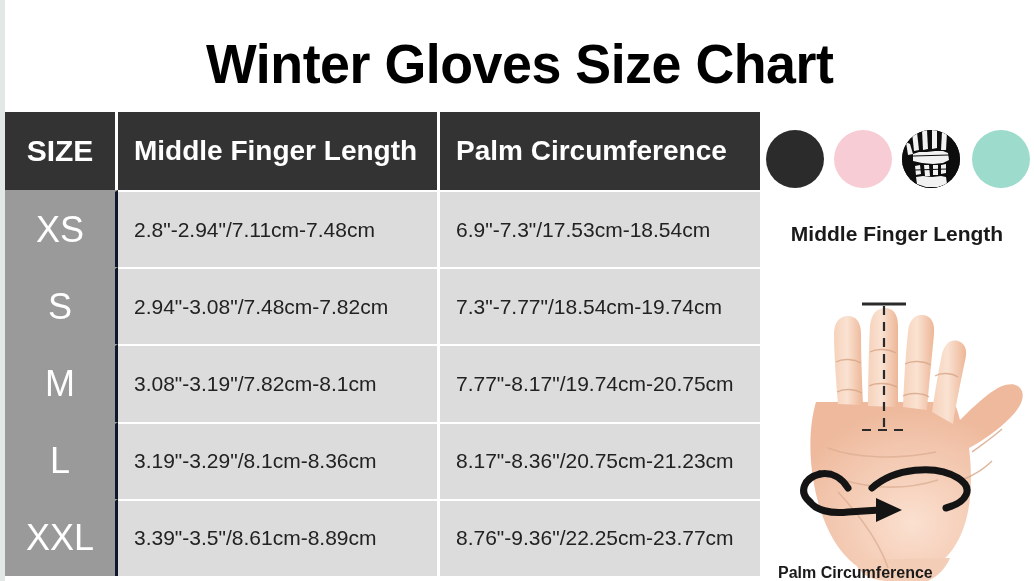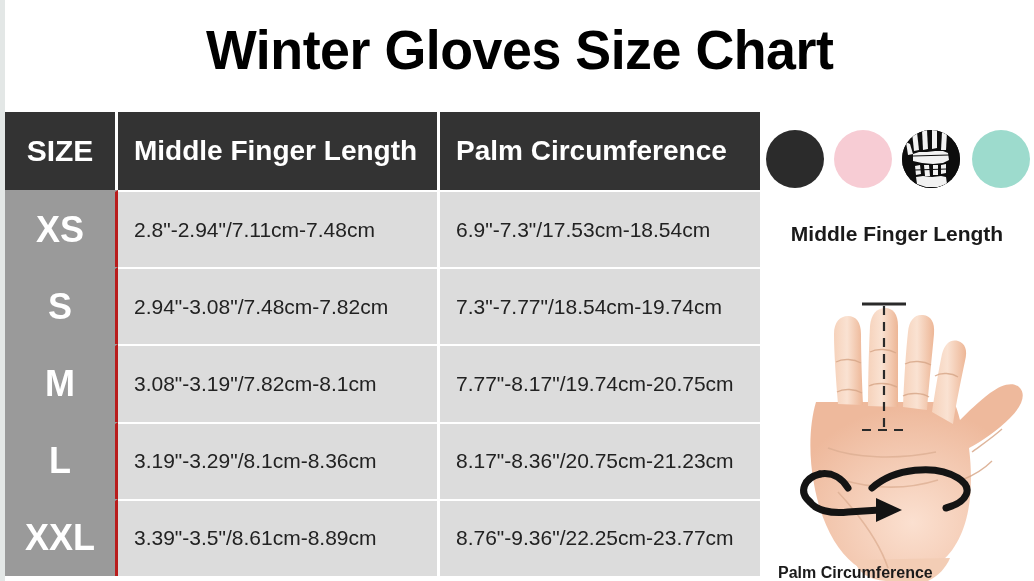--- a/index.html
+++ b/index.html
@@ -21,24 +21,25 @@
     background: #ffffff;
     box-sizing: border-box;
     border-left: 5px solid #e3e7e6;
     overflow: hidden;
   }
 
   
   .title-bar {
     position: absolute;
     left: 0;
-    top: 17px;
+    top: 8px;
     width: 1029px;
     height: 110px;
     display: flex;
+    align-items: center;
     justify-content: center;
     background: #ffffff;
   }
   .title-text {
     font-family: "Liberation Sans", sans-serif;
     font-weight: bold;
     font-size: 56px;
     letter-spacing: -0.5px;
     color: #000000;
     white-space: nowrap;
@@ -83,23 +84,23 @@
     padding-left: 16px;
     border-right: 3px solid #ffffff;
   }
   .hdr-col.last { border-right: none; }
 
   .cell-size {
     background: #9a9a9a;
     color: #ffffff;
     text-align: center;
     font-size: 36px;
-    font-weight: bold;
+    font-weight: normal;
     vertical-align: middle;
-    border-right: 3px solid #b91c1c;
+    border-right: 3px solid #0f172a;
     border-top: 2px solid #9a9a9a;
     height: 64px;
   }
   .cell-data {
     background: #dcdcdc;
     color: #222222;
     font-size: 21px;
     padding-left: 16px;
     vertical-align: middle;
     border-right: 3px solid #ffffff;

